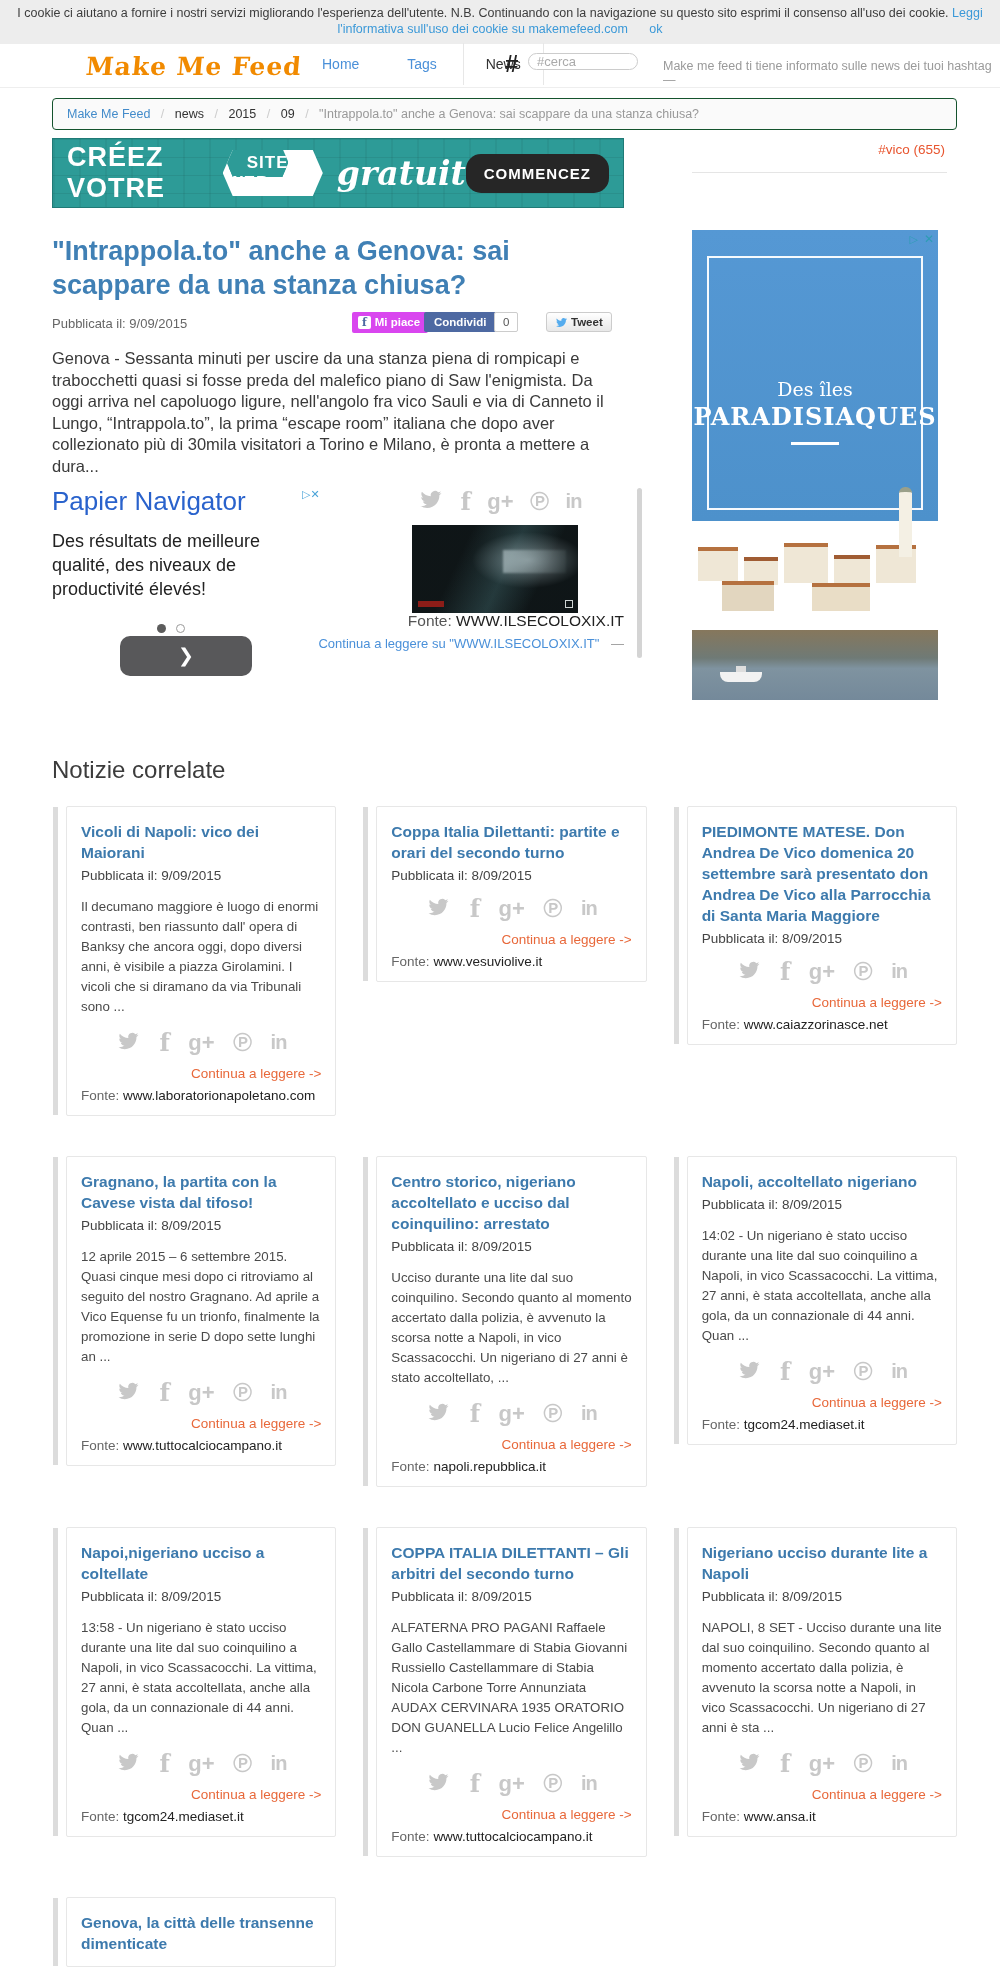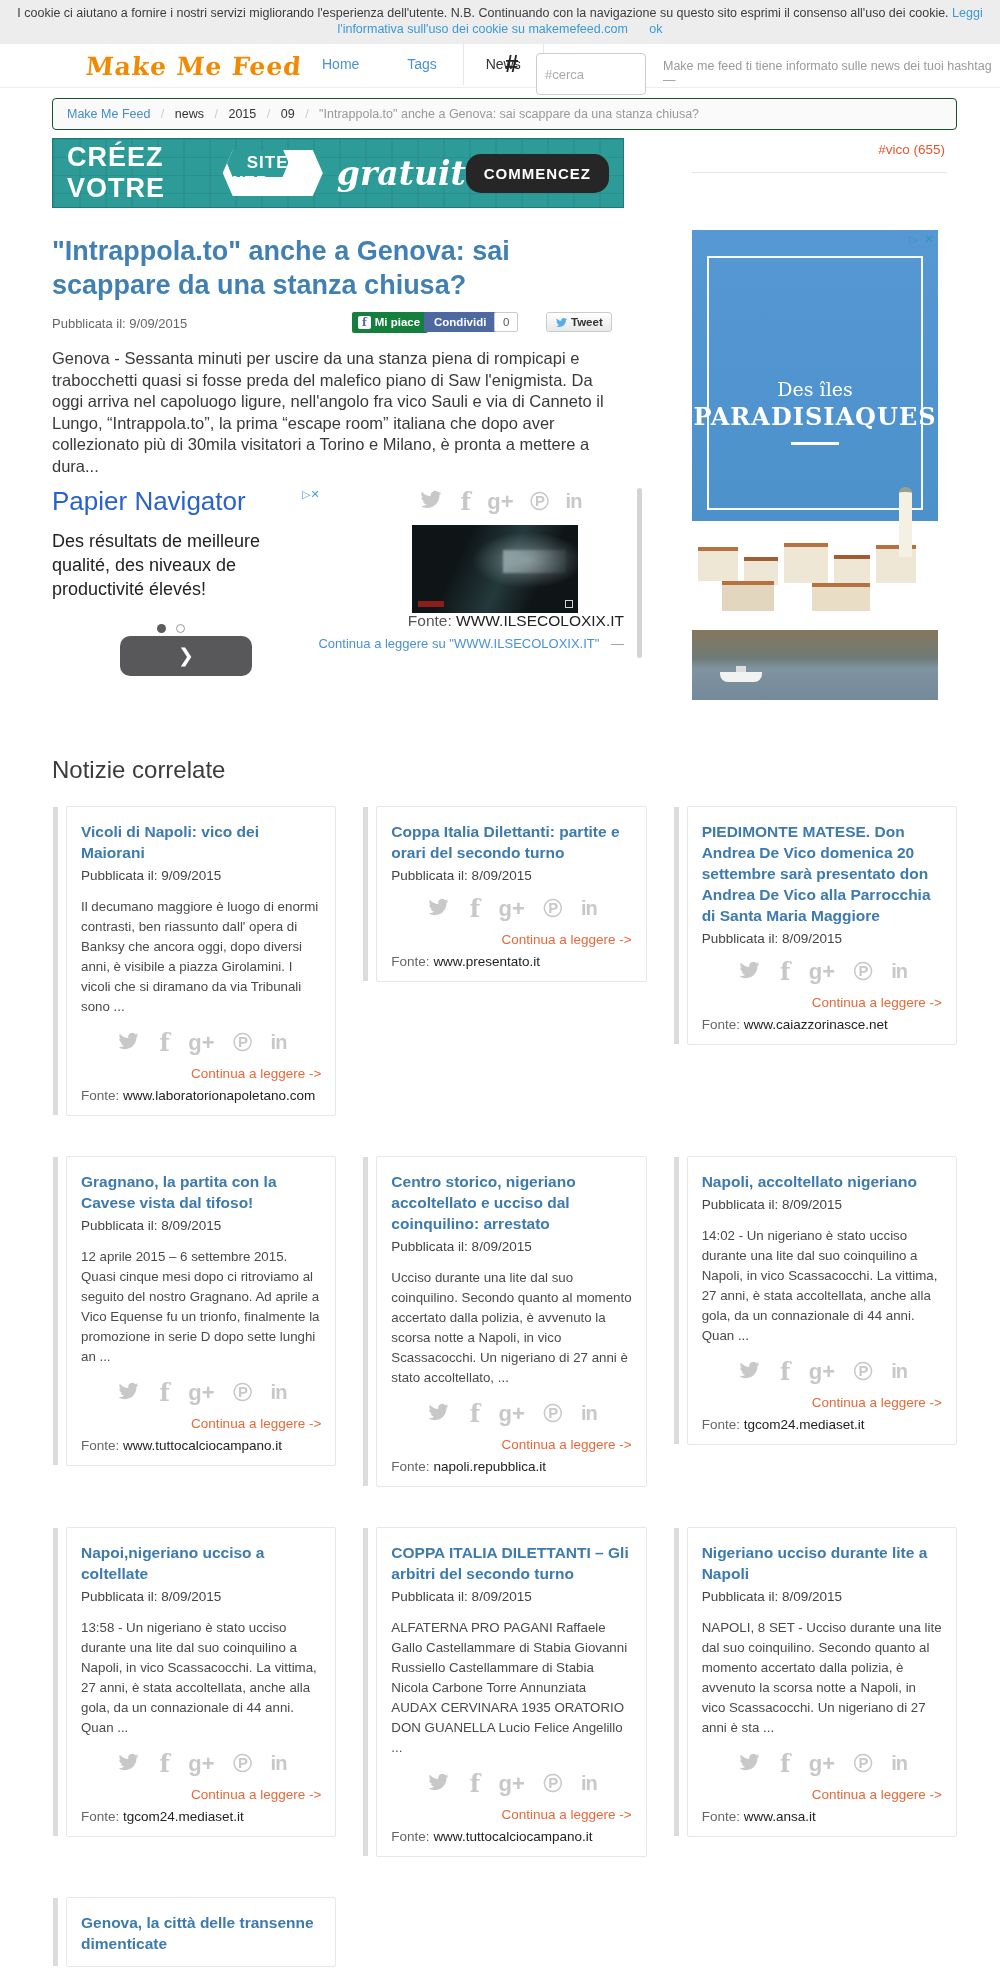--- a/index.html
+++ b/index.html
@@ -12,21 +12,21 @@
   .cookie-bar .ok { margin-left: 18px; }
 
   
   .site-header { position: relative; height: 44px; border-bottom: 1px solid #eee; }
   .logo { position: absolute; left: 86px; top: 8px; color: #f18a00; font-size: 25px; font-weight: bold; letter-spacing: 1px; transform: skewX(-5deg); font-family: "DejaVu Serif", serif; }
   .main-nav { position: absolute; left: 300px; top: 12px; font-size: 14px; }
   .main-nav a { padding: 13px 22px; }
   .nav-link { color: #4a90d9; }
   .nav-current { color: #333; border-left: 1px solid #e7e7e7; border-right: 1px solid #e7e7e7; }
   .hash-glyph { position: absolute; left: 505px; top: 6px; font-size: 24px; font-weight: bold; color: #222; }
-  .search-input { position: absolute; left: 528px; top: 9px; width: 110px; height: 42px; border: 1px solid #ccc; border-radius: 4px; padding: 0 8px; font-size: 13px; color: #555; margin-left: 8px; }
+  .search-input { position: absolute; left: 528px; top: 9px; width: 110px; height: 17px; border: 1px solid #ccc; border-radius: 11px; padding: 0 8px; font-size: 13px; color: #555; }
   .search-input::placeholder { color: #aaa; }
   .tagline { position: absolute; left: 663px; top: 15px; font-size: 12.5px; color: #9a9a9a; }
 
   
   .breadcrumb { margin: 10px 43px 0 52px; background: #fafafa; border: 1px solid #14532d; border-radius: 4px; padding: 8px 14px; font-size: 12.5px; color: #999; }
   .breadcrumb a { color: #428bca; }
   .breadcrumb .crumb-dark { color: #333; }
   .breadcrumb .sep { color: #ccc; margin: 0 7px; }
 
   
@@ -58,21 +58,21 @@
   .house { position: absolute; background: #efe7d6; border-top: 4px solid #b5713f; }
   .tower { position: absolute; right: 26px; top: -34px; width: 13px; height: 70px; background: #f4f0e4; border-radius: 6px 6px 0 0; border-top: 5px solid #9aa08a; }
   .shore { position: absolute; left: 0; right: 0; bottom: 0; height: 15%; background: linear-gradient(180deg, #86775c 0%, #6f7a76 40%, #7f93a0 55%, #74899a 100%); }
   .boat { position: absolute; left: 28px; bottom: 18px; width: 42px; height: 10px; background: #f2f2f2; border-radius: 0 0 8px 8px; }
   .boat:before { content: ""; position: absolute; left: 16px; top: -6px; width: 10px; height: 6px; background: #ddd; }
 
   
   .art-title { position: absolute; left: 0; top: 104px; width: 565px; color: #4080b5; font-size: 27px; font-weight: bold; line-height: 34px; }
   .meta-row { position: absolute; left: 0; top: 182px; width: 572px; height: 24px; }
   .pub-date { position: absolute; left: 0; top: 4px; font-size: 13px; color: #666; }
-  .fb-like { position: absolute; left: 300px; top: 0; background: #15803d; color: #fff; font-size: 11.5px; font-weight: bold; padding: 4px 8px 4px 6px; border-radius: 2px; cursor: pointer; }
+  .fb-like { position: absolute; left: 300px; top: 0; background: #d946ef; color: #fff; font-size: 11.5px; font-weight: bold; padding: 4px 8px 4px 6px; border-radius: 2px; cursor: pointer; }
   .fb-like .f-glyph { font-family: "DejaVu Serif", serif; background: #fff; color: #4e69a2; padding: 0 4px; border-radius: 2px; margin-right: 4px; font-size: 11px; }
   .fb-share { position: absolute; left: 372px; top: 0; background: #4e69a2; color: #fff; font-size: 11.5px; font-weight: bold; padding: 4px 10px; border-radius: 2px; cursor: pointer; }
   .share-count { position: absolute; left: 442px; top: 0; border: 1px solid #ccc; color: #555; font-size: 11.5px; padding: 3px 8px; border-radius: 2px; background: #fff; }
   .tweet-btn { position: absolute; left: 482px; top: 0; background: linear-gradient(#fff, #e8e8e8); border: 1px solid #ccc; border-radius: 3px; padding: 3px 8px; font-size: 11.5px; font-weight: bold; color: #333; cursor: pointer; margin-left: 12px; }
   .tweet-btn svg { vertical-align: -2px; margin-right: 3px; }
   .art-body { position: absolute; left: 0; top: 218px; width: 556px; font-size: 16.5px; line-height: 21.5px; color: #3a3a3a; }
 
   
   .embed { position: absolute; left: 0; top: 356px; width: 592px; height: 200px; }
   .left-ad { position: absolute; left: 0; top: 0; width: 338px; height: 196px; }
@@ -266,21 +266,21 @@
     <div class="card-icons">
       <span class="social-ico"><svg width="25" height="20" viewBox="0 0 24 24">
               <path fill="#c8c8c8" d="M23.953 4.57a10 10 0 0 1-2.825.775 4.958 4.958 0 0 0 2.163-2.723c-.951.555-2.005.959-3.127 1.184a4.92 4.92 0 0 0-8.384 4.482C7.69 8.095 4.067 6.13 1.64 3.162a4.822 4.822 0 0 0-.666 2.475c0 1.71.87 3.213 2.188 4.096a4.904 4.904 0 0 1-2.228-.616v.06a4.923 4.923 0 0 0 3.946 4.827 4.996 4.996 0 0 1-2.212.085 4.936 4.936 0 0 0 4.604 3.417 9.867 9.867 0 0 1-6.102 2.105c-.39 0-.779-.023-1.17-.067a13.995 13.995 0 0 0 7.557 2.209c9.053 0 13.998-7.496 13.998-13.985 0-.21 0-.42-.015-.63a9.935 9.935 0 0 0 2.46-2.548z"></path>
             </svg></span>
       <span class="social-ico ico-f">f</span>
       <span class="social-ico ico-g">g+</span>
       <span class="social-ico ico-p">℗</span>
       <span class="social-ico ico-in">in</span>
     </div>
     <div class="card-continua"><a href="#">Continua a leggere -&gt;</a></div>
-    <div class="card-fonte"><span>Fonte:</span> <b>www.presentato.it</b></div>
+    <div class="card-fonte"><span>Fonte:</span> <b>www.vesuviolive.it</b></div>
   </div>
 
   <div class="news-card">
     <a href="#" class="card-title">PIEDIMONTE MATESE. Don Andrea De Vico domenica 20 settembre sarà presentato don Andrea De Vico alla Parrocchia di Santa Maria Maggiore</a>
     <div class="card-date">Pubblicata il: 8/09/2015</div>
     <div class="card-icons">
       <span class="social-ico"><svg width="25" height="20" viewBox="0 0 24 24">
               <path fill="#c8c8c8" d="M23.953 4.57a10 10 0 0 1-2.825.775 4.958 4.958 0 0 0 2.163-2.723c-.951.555-2.005.959-3.127 1.184a4.92 4.92 0 0 0-8.384 4.482C7.69 8.095 4.067 6.13 1.64 3.162a4.822 4.822 0 0 0-.666 2.475c0 1.71.87 3.213 2.188 4.096a4.904 4.904 0 0 1-2.228-.616v.06a4.923 4.923 0 0 0 3.946 4.827 4.996 4.996 0 0 1-2.212.085 4.936 4.936 0 0 0 4.604 3.417 9.867 9.867 0 0 1-6.102 2.105c-.39 0-.779-.023-1.17-.067a13.995 13.995 0 0 0 7.557 2.209c9.053 0 13.998-7.496 13.998-13.985 0-.21 0-.42-.015-.63a9.935 9.935 0 0 0 2.46-2.548z"></path>
             </svg></span>
       <span class="social-ico ico-f">f</span>

